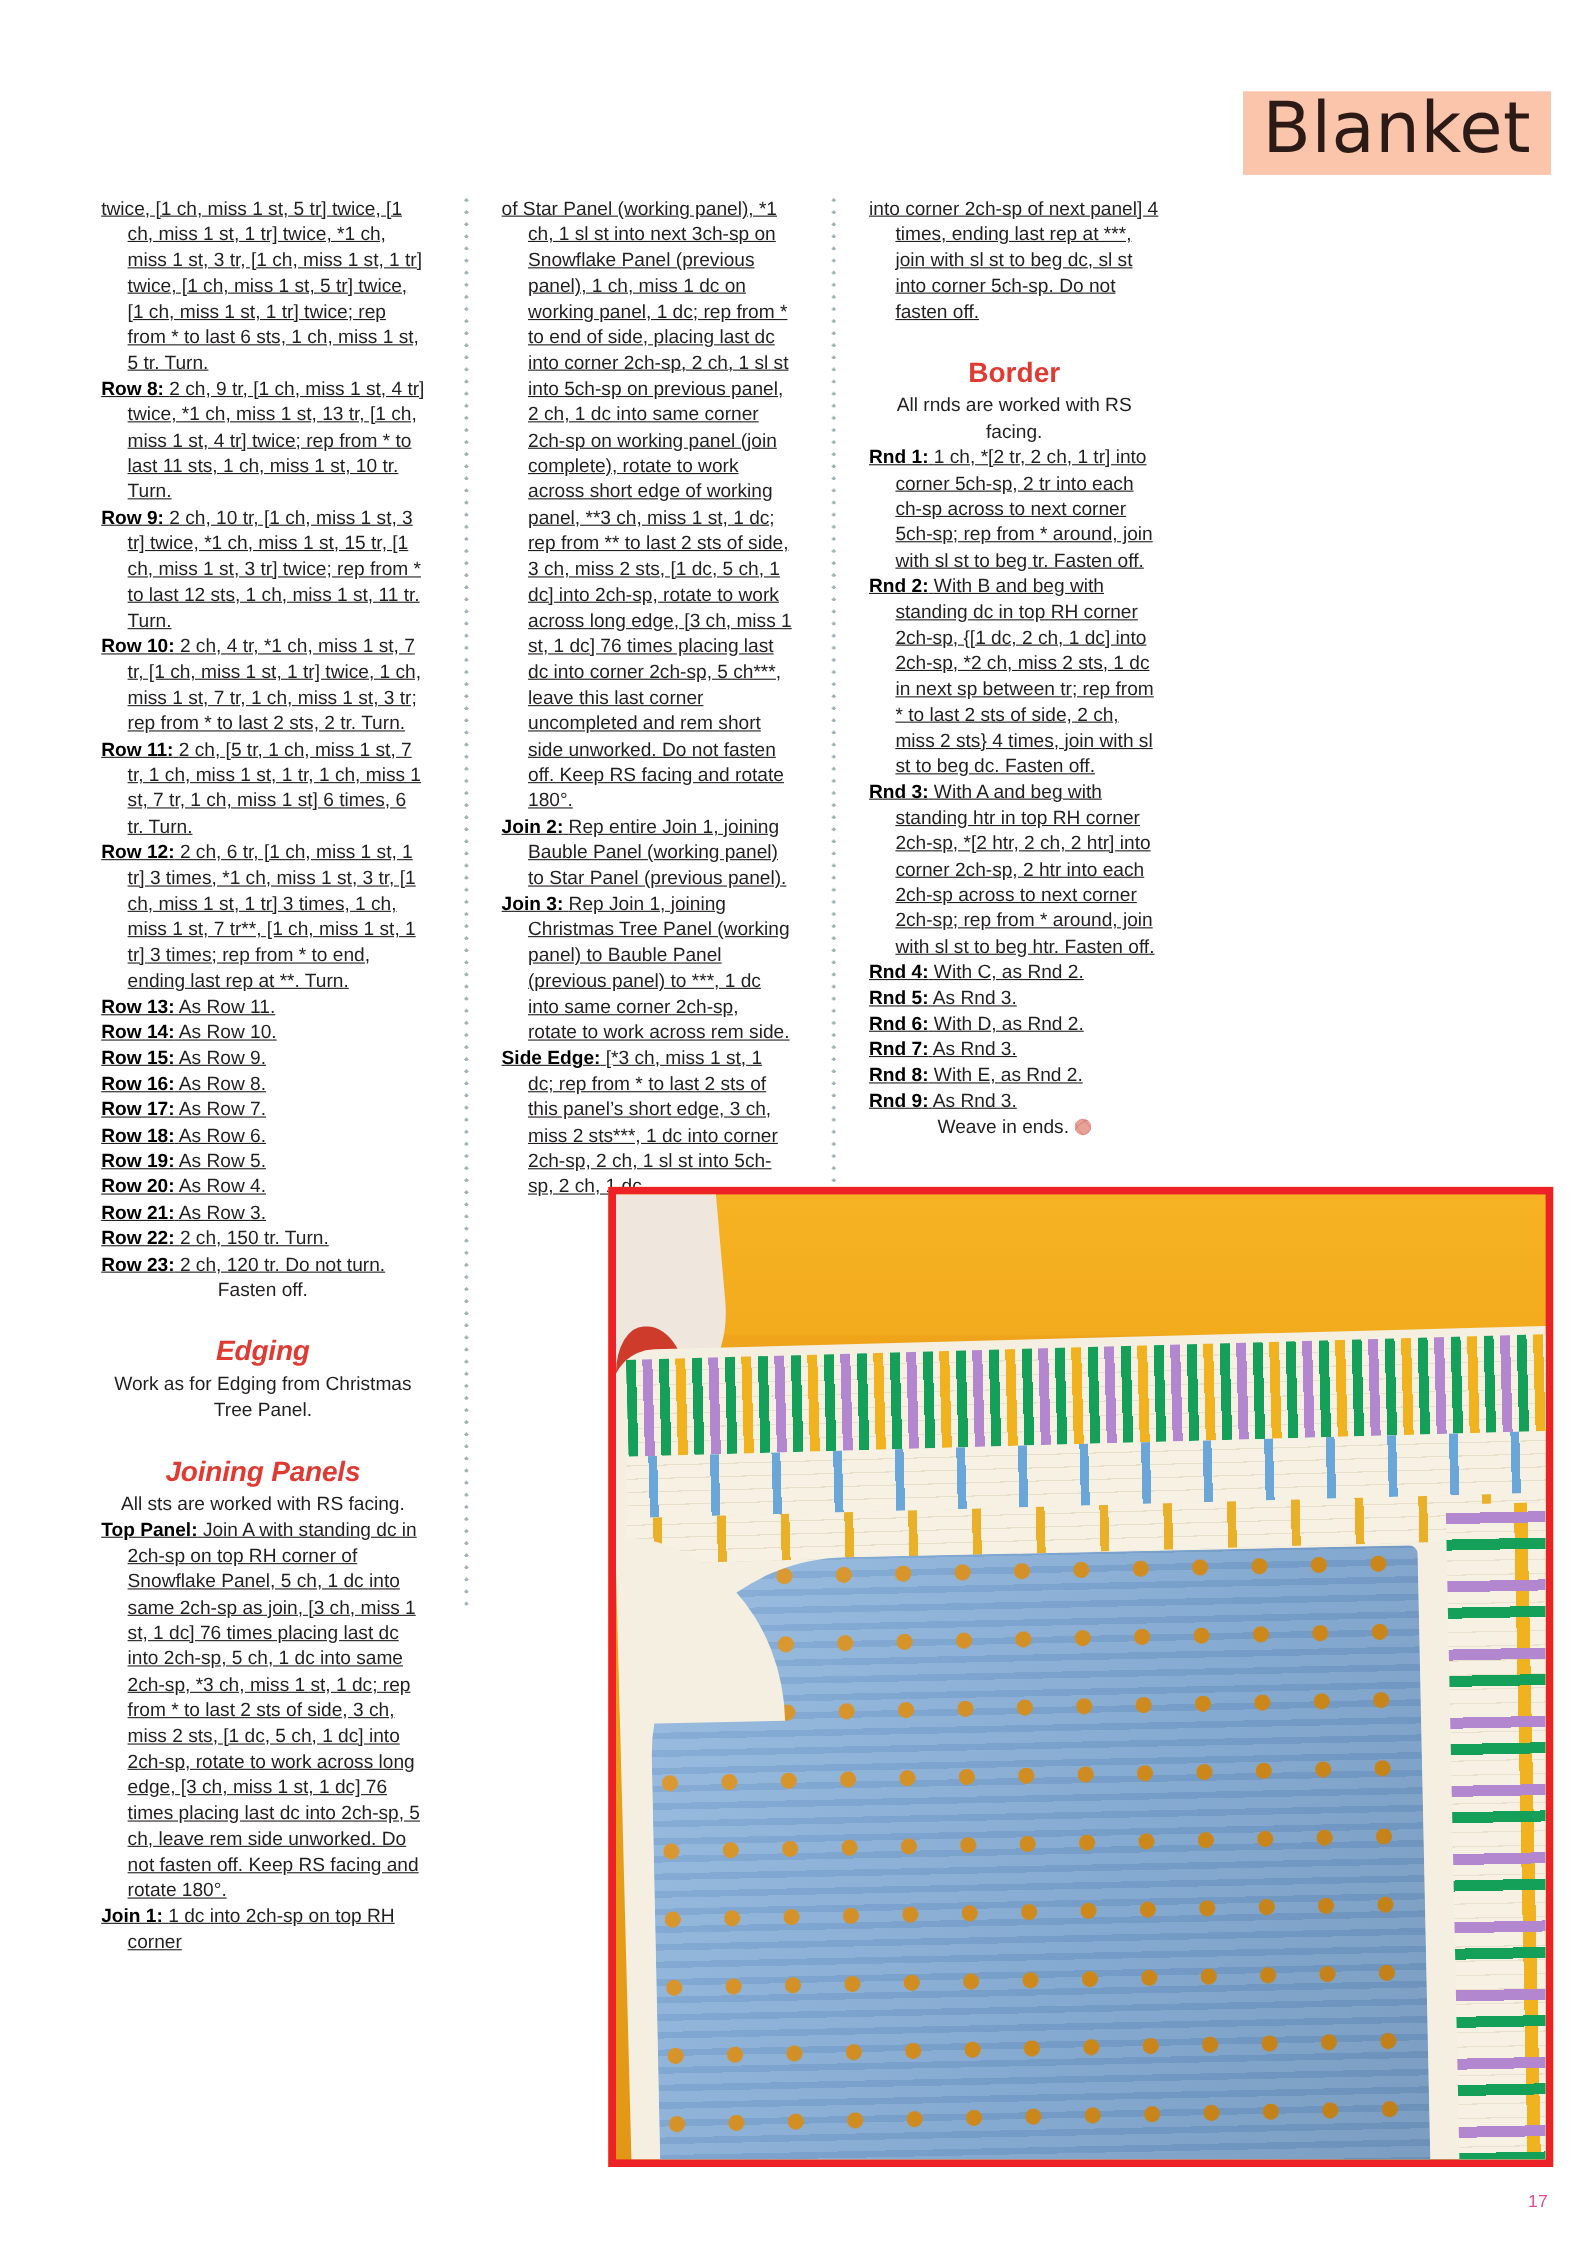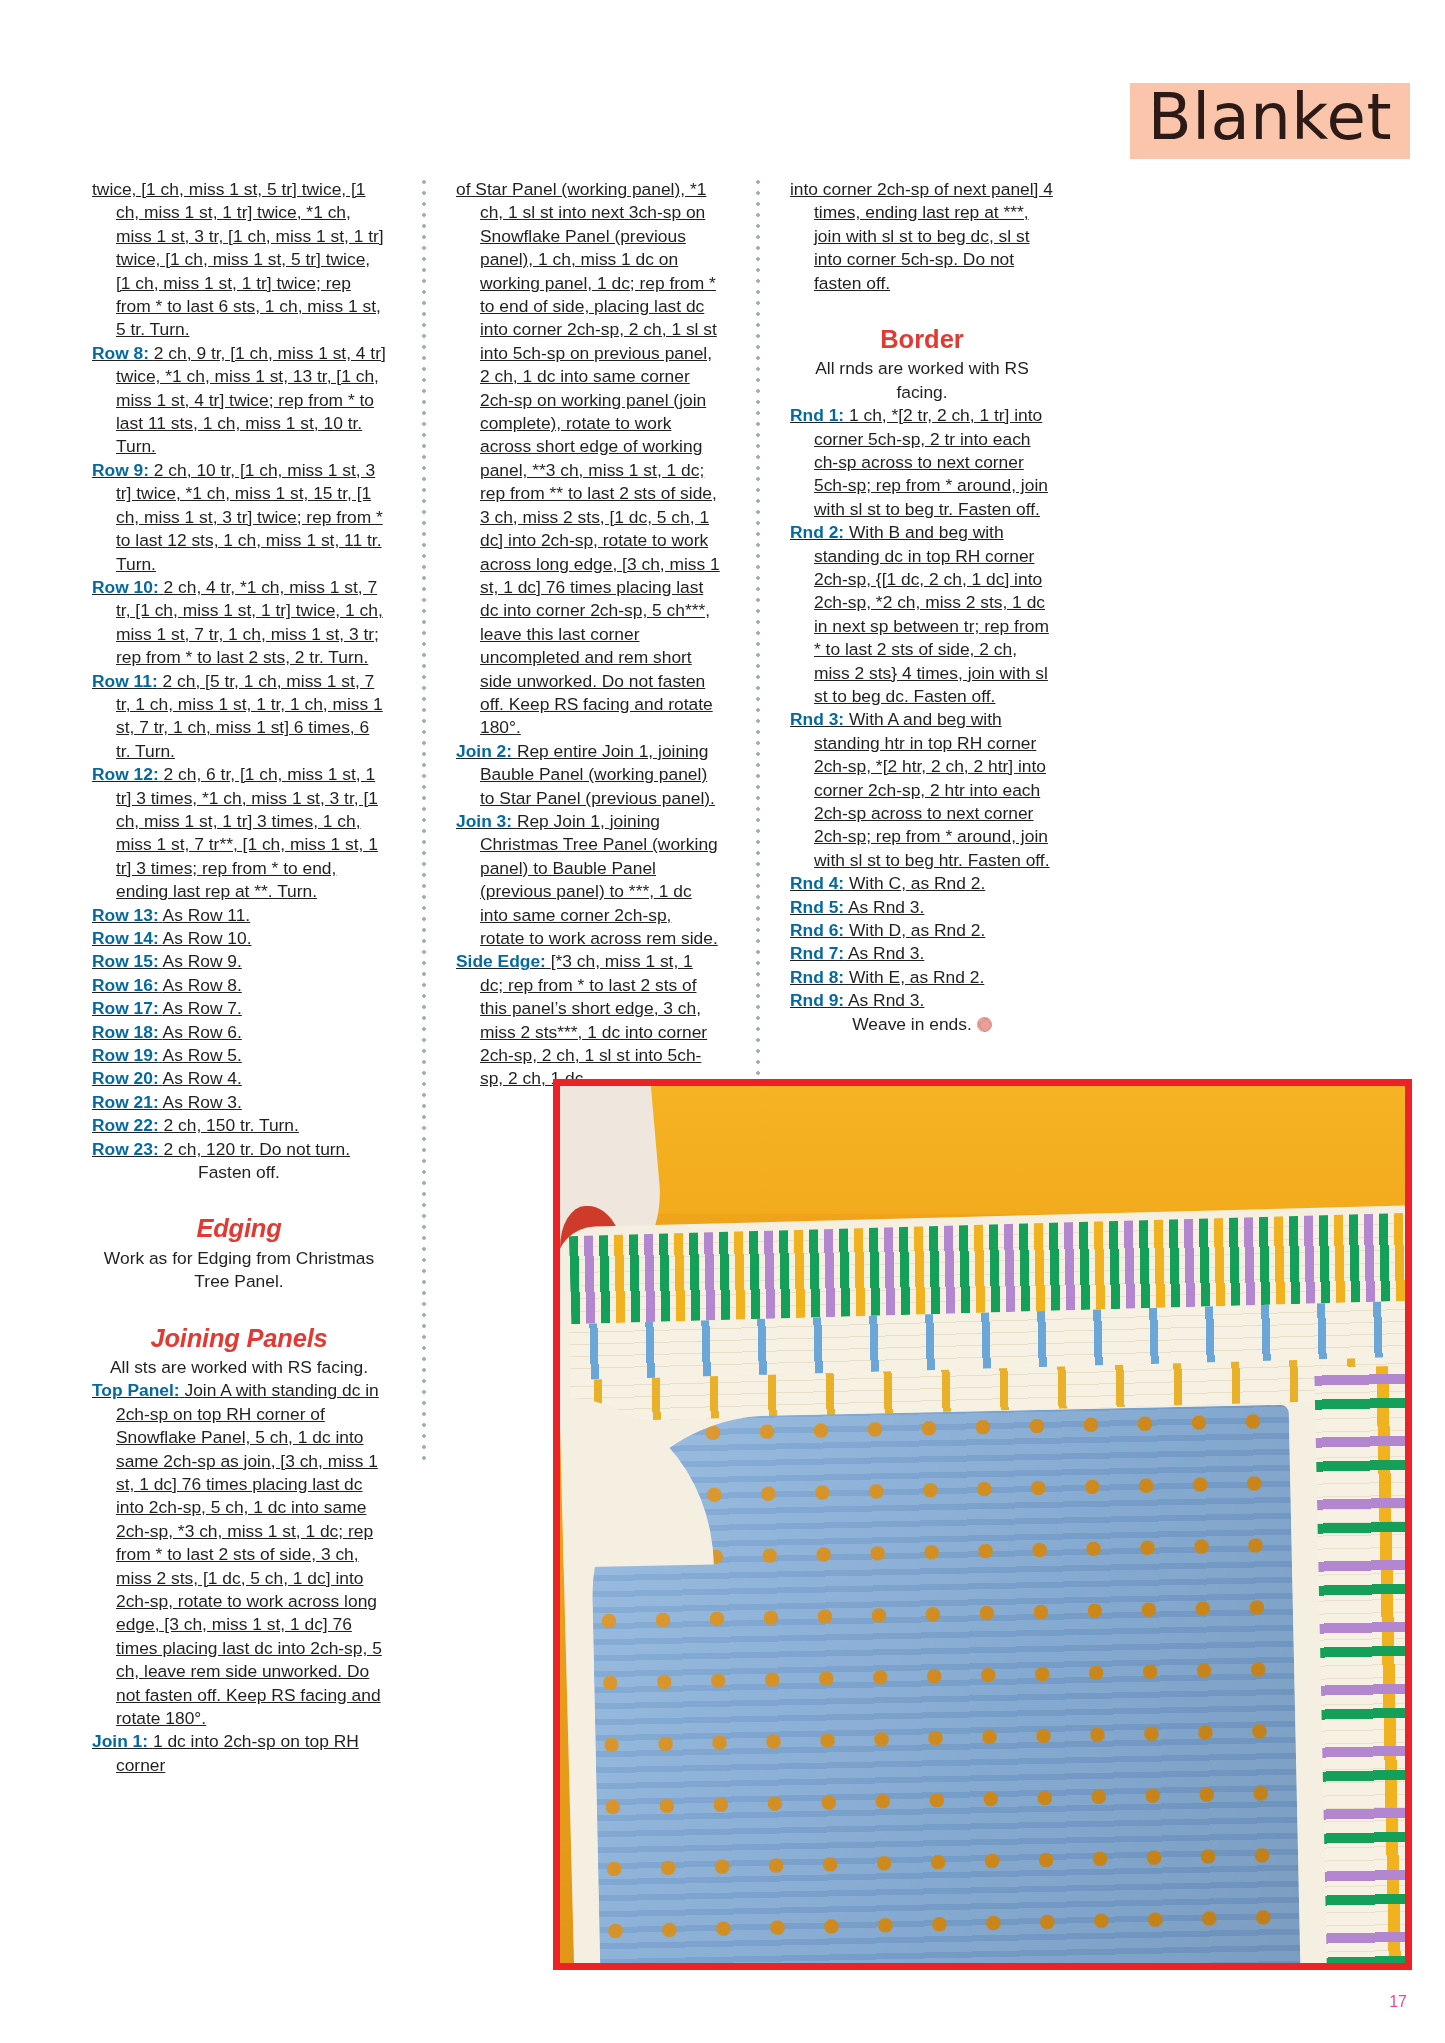--- a/index.html
+++ b/index.html
@@ -59,21 +59,21 @@
   .divider.tall  { height: 1285px; align-self: flex-start; }
 
   p { margin: 0; }
   .hang {
     padding-left: 24px;
     text-indent: -24px;
     margin: 0;
     text-decoration: underline;
   }
   .plain { margin: 0; text-align: center; }
-  b, .lbl { font-weight: 700; color:#0369a1;text-align:center; }
+  b, .lbl { font-weight: 700; color:#000000;text-align:center; }
 
   h3.red {
     color: #e03a33;
     font-size: 25.5px;
     font-weight: 700;
     font-style: italic;
     margin: 27px 0 1px 0;
     letter-spacing: -0.2px;
     text-align: center;
   }

